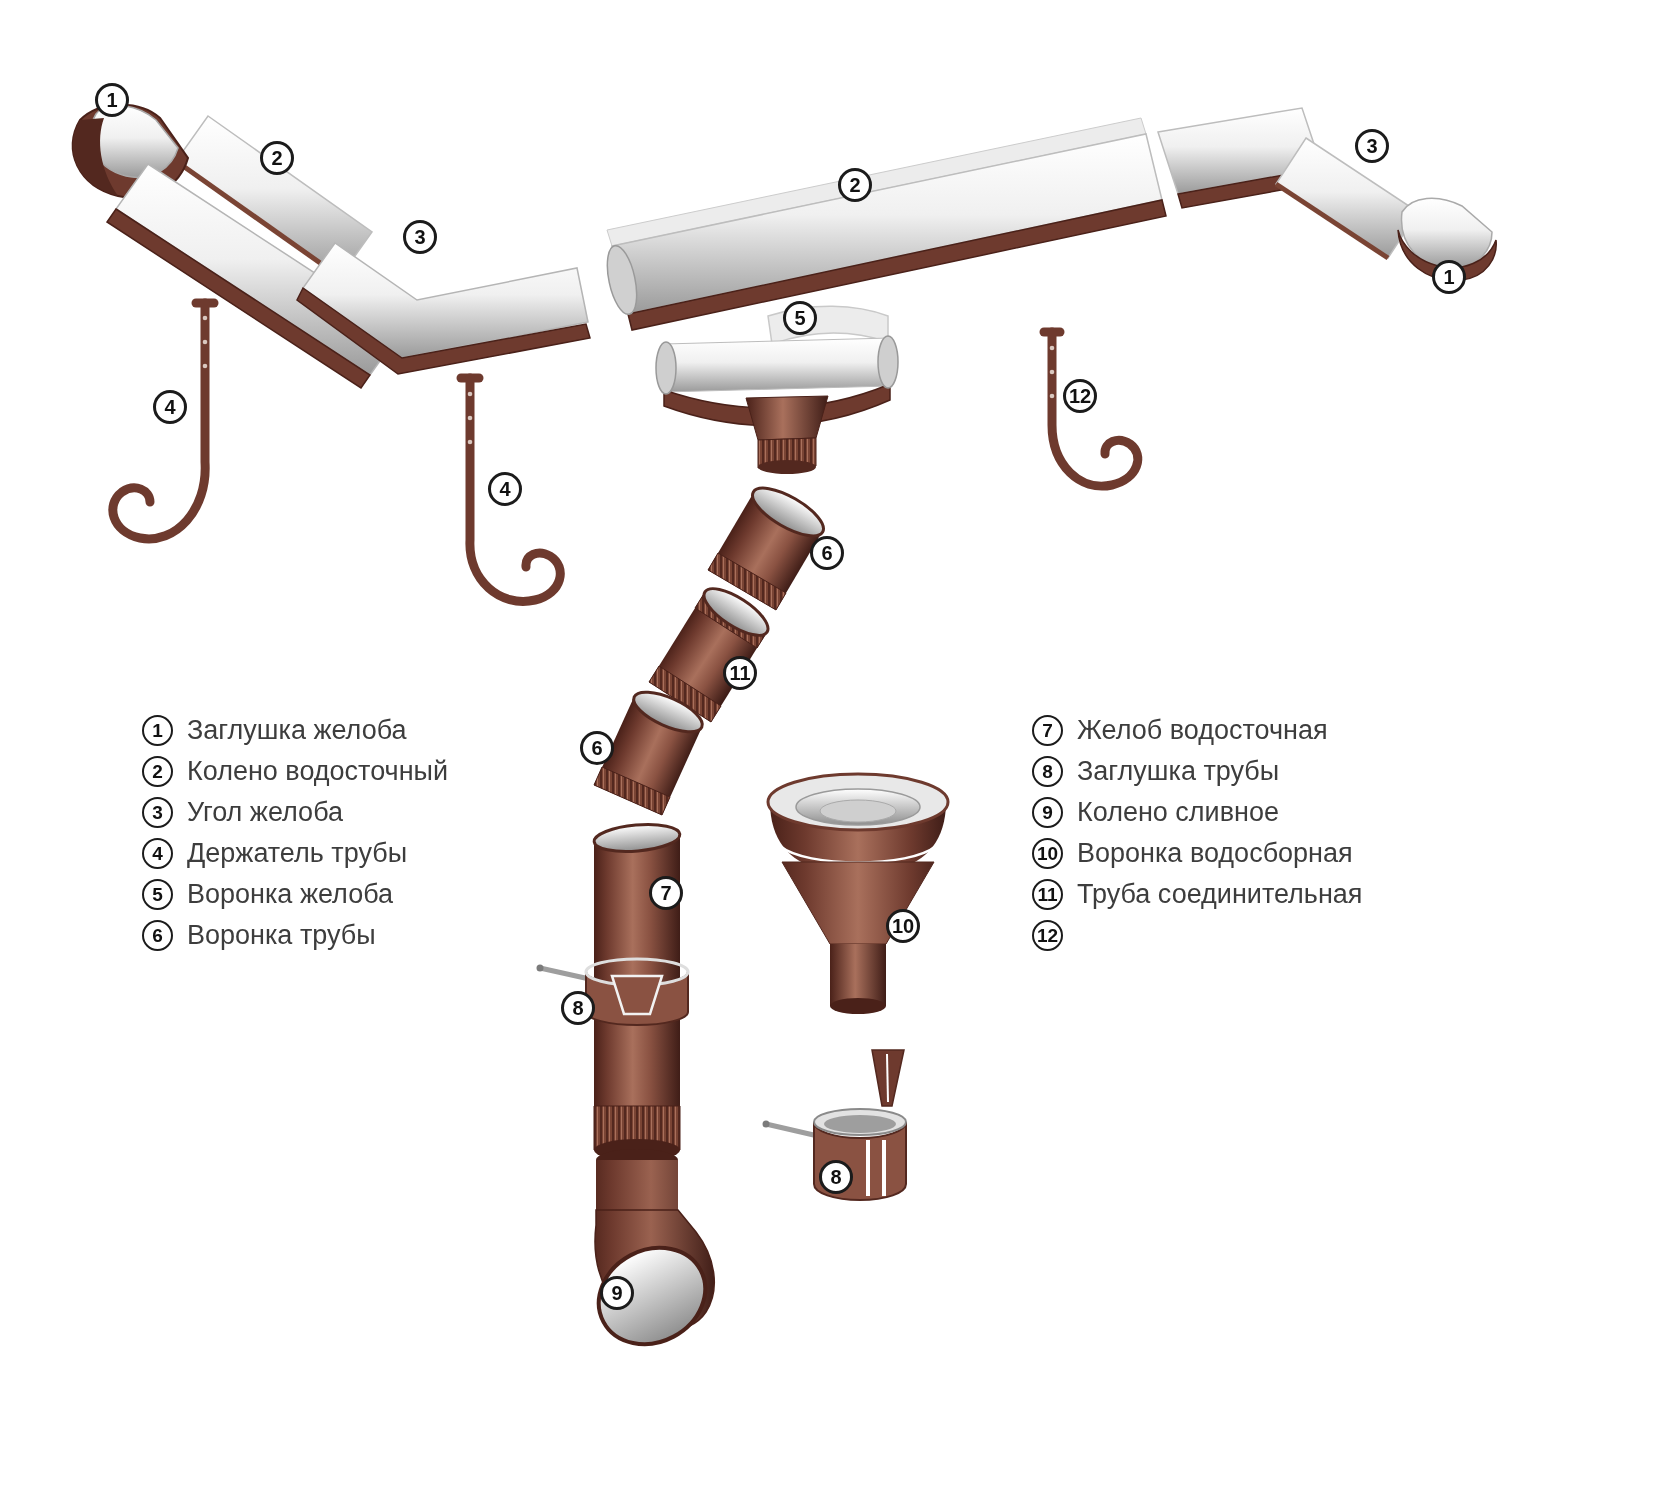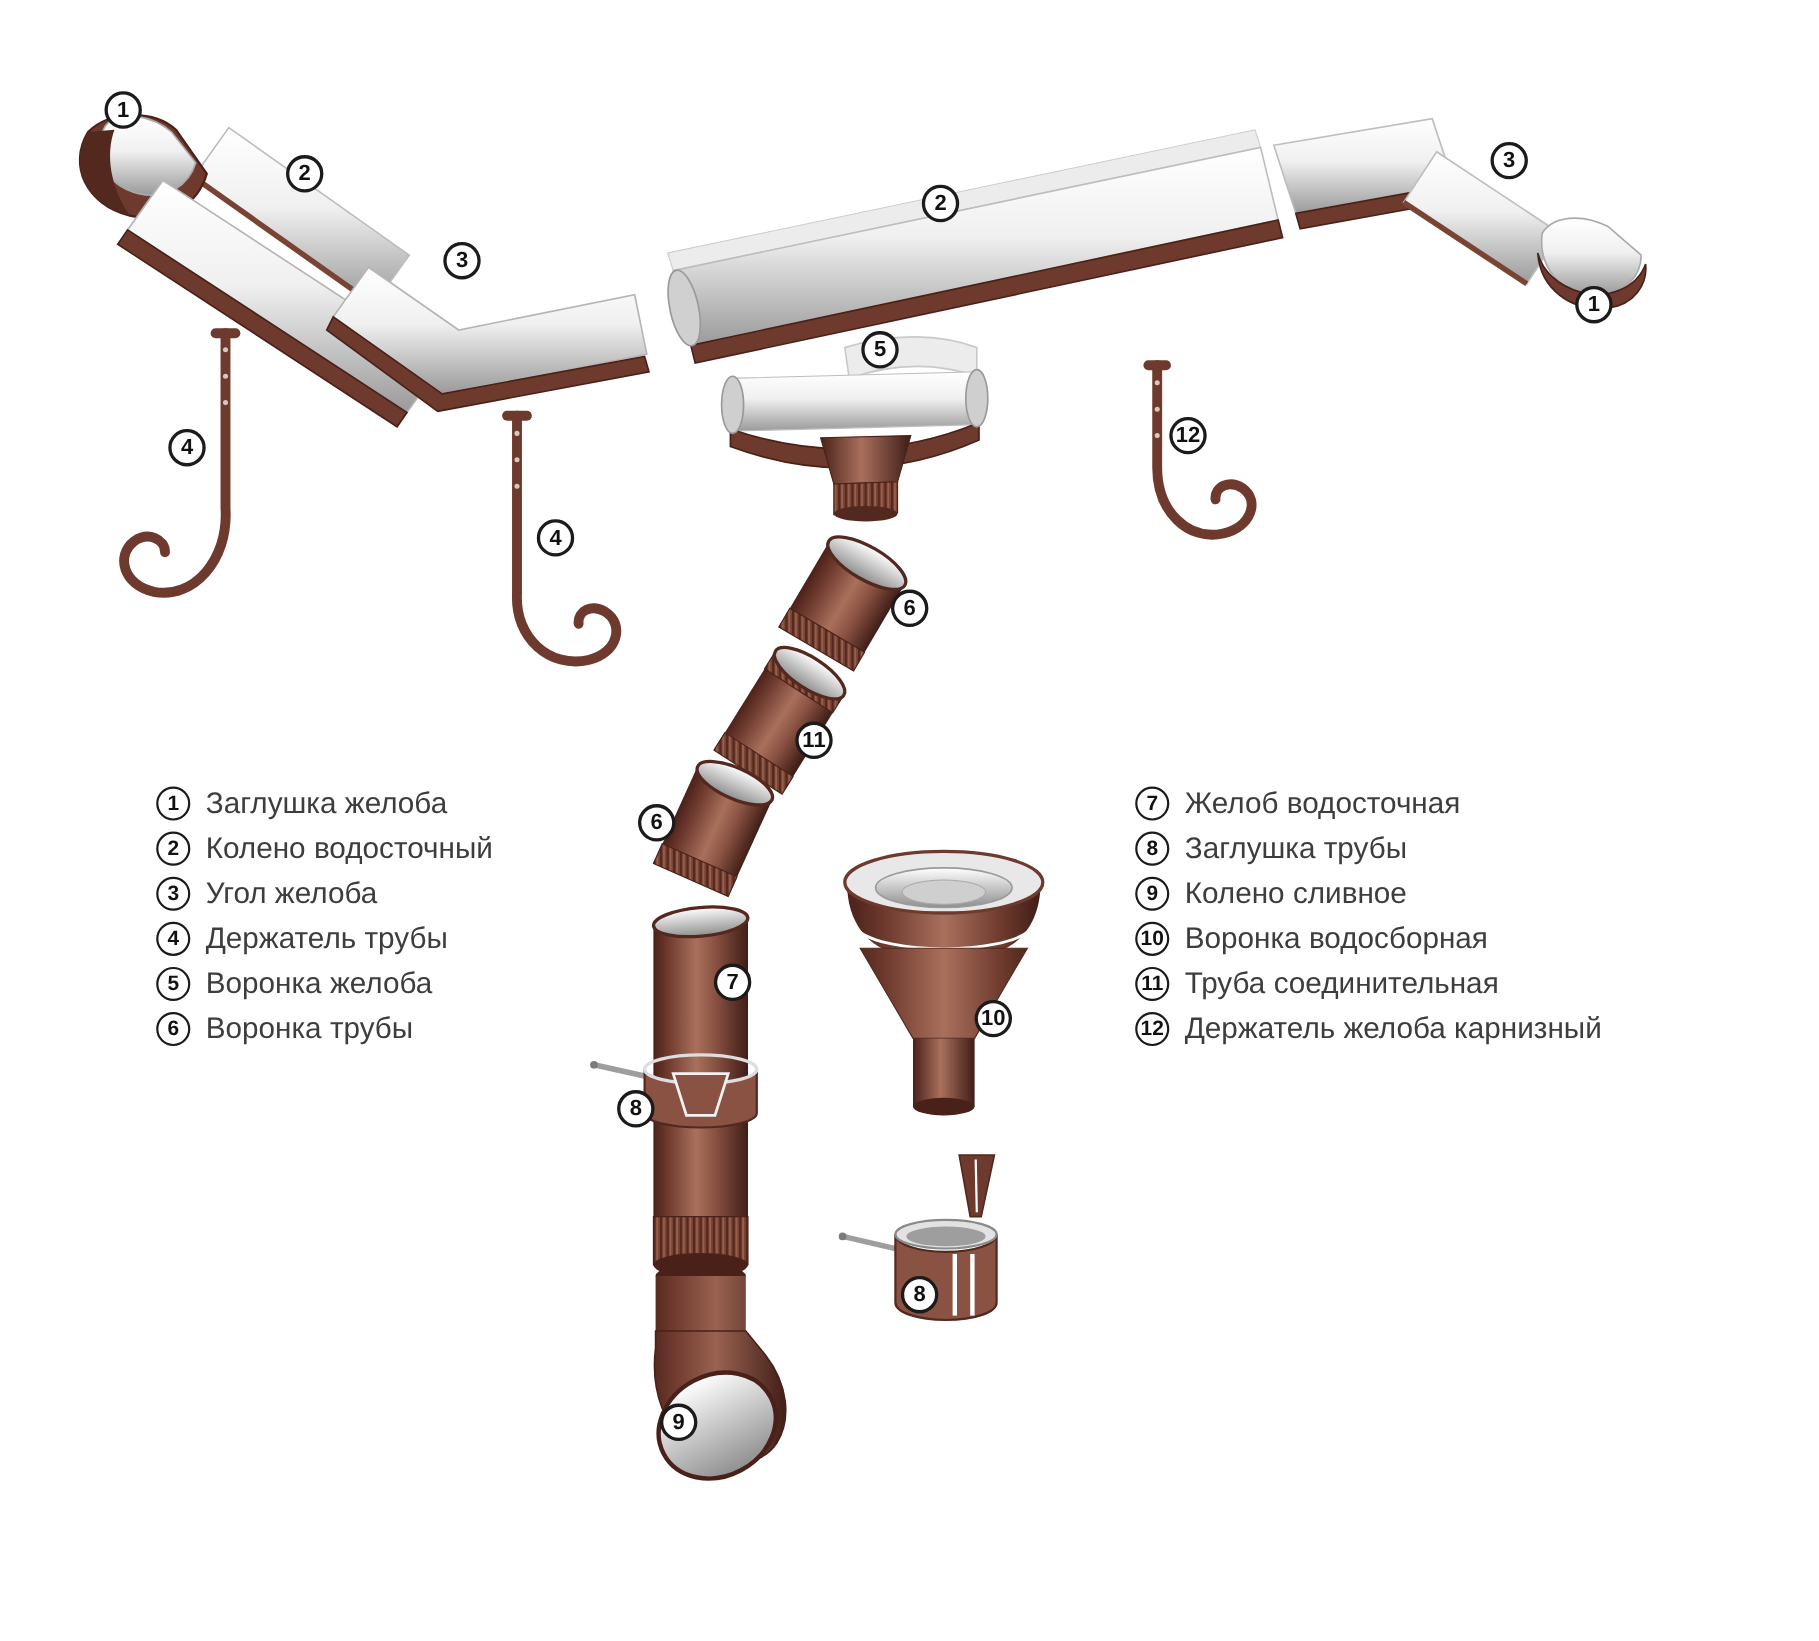--- a/index.html
+++ b/index.html
@@ -331,17 +331,16 @@
     <div class="legend-row">
       <span class="legend-num">10</span>
       <span>Воронка водосборная</span>
     </div>
     <div class="legend-row">
       <span class="legend-num">11</span>
       <span>Труба соединительная</span>
     </div>
     <div class="legend-row">
       <span class="legend-num">12</span>
-      <span>Держатель желоба карнизный</span>
     </div>
   </div>
 
 </div>
 
 </body></html>

